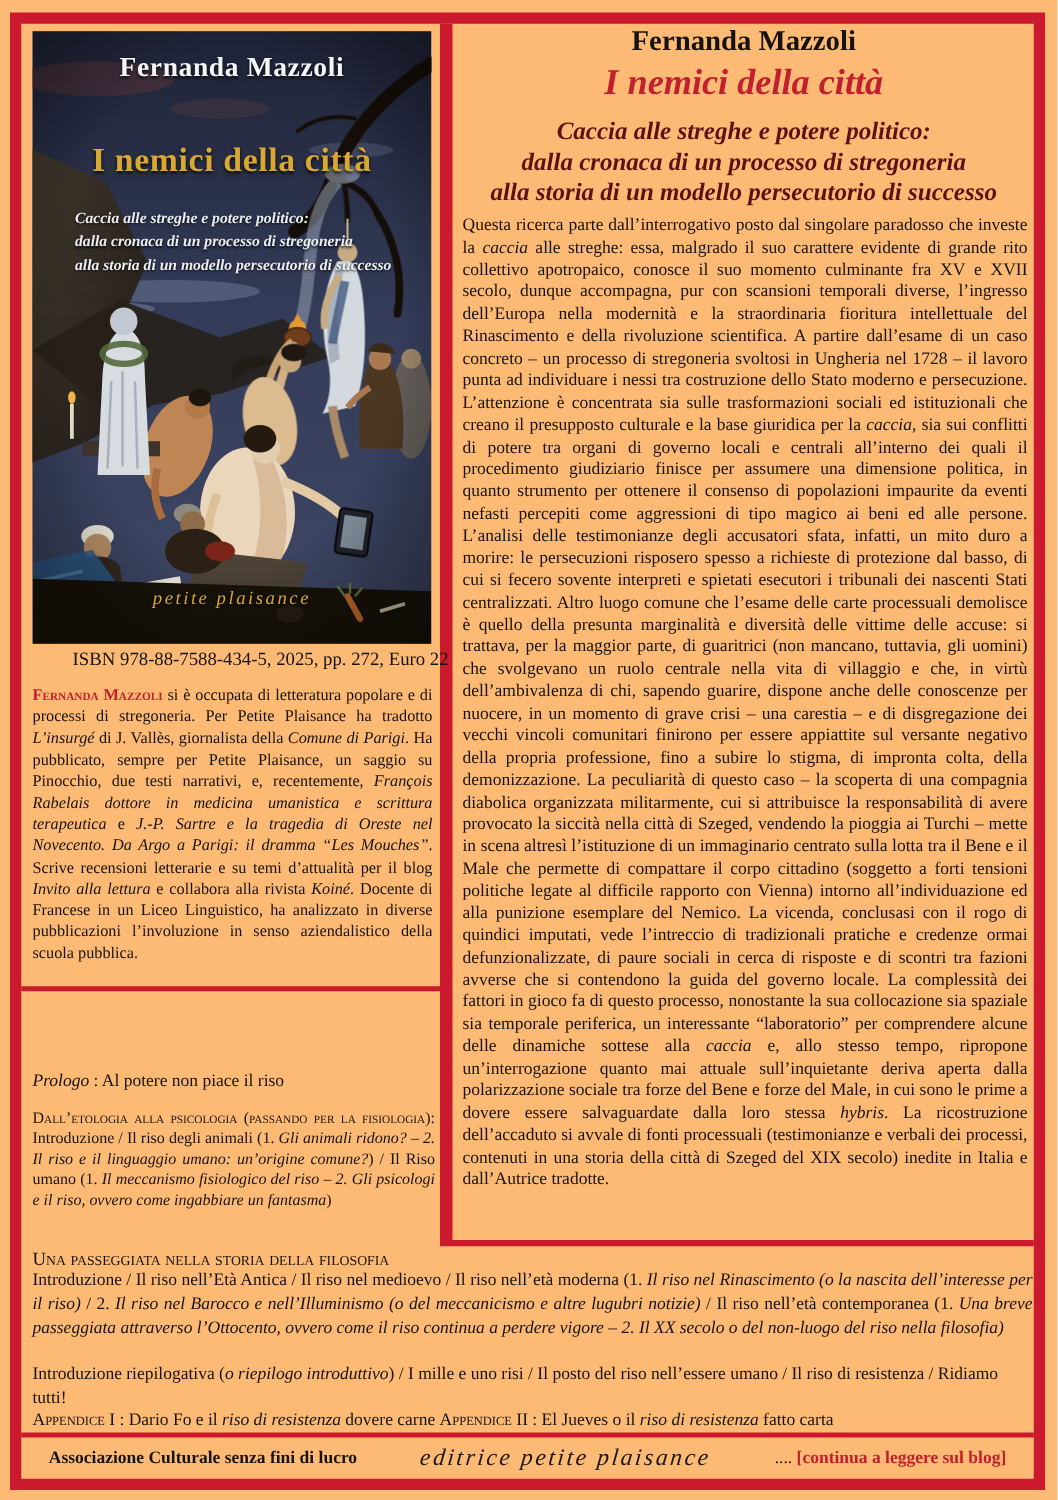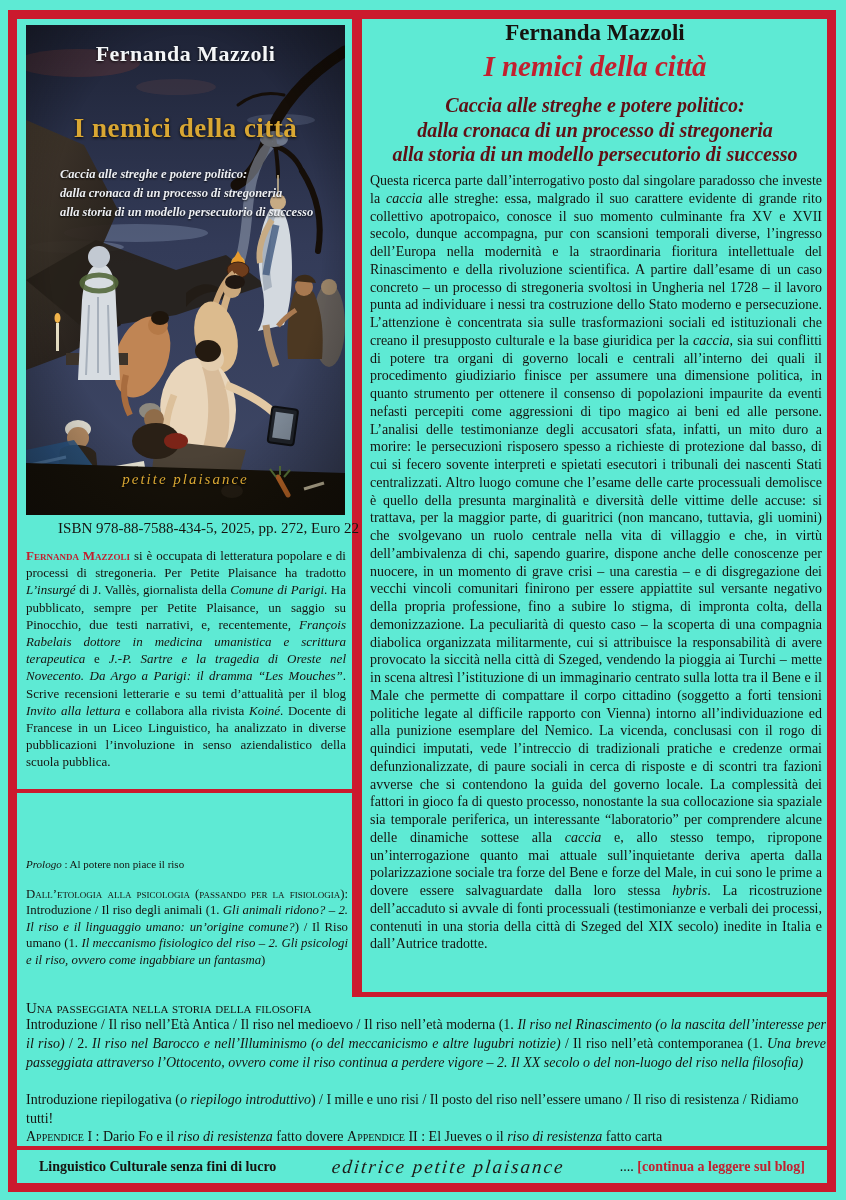--- a/index.html
+++ b/index.html
@@ -3,21 +3,21 @@
 <meta charset="utf-8">
 <style>
   :root{
     --red:#cb1a2e;
     --title-red:#c2202f;
     --maroon:#5f1015;
     --ink:#16130f;
     --gold:#d9a733;
   }
   html,body{margin:0;padding:0;background:#ffffff;}
-  .page{position:relative;width:846px;height:1200px;background:#5eead4;overflow:hidden;
+  .page{position:relative;width:846px;height:1200px;background:#fdba74;overflow:hidden;
         font-family:"Liberation Serif",serif;color:var(--ink);}
   .frame{position:absolute;left:8px;top:10px;width:828px;height:1182px;
          border:9px solid var(--red);box-sizing:border-box;}
   .divider{position:absolute;left:352px;top:19px;width:10px;height:973px;background:var(--red);}
   .rule{position:absolute;background:var(--red);}
   .rule-right{left:352px;top:992px;width:475px;height:5px;}
   .rule-left{left:17px;top:789px;width:335px;height:4px;}
   .rule-footer{left:17px;top:1146px;width:810px;height:4px;}
 
   
@@ -36,21 +36,21 @@
     color:var(--gold);font-style:italic;font-size:15px;letter-spacing:2px;
     text-shadow:0 1px 2px rgba(0,0,0,.9);}
 
   
   .isbn{position:absolute;left:17px;top:520px;width:383px;text-align:center;font-size:15px;}
   .bio{position:absolute;left:26px;top:547px;width:320px;margin:0;
        font-size:13px;line-height:17.2px;text-align:justify;overflow:hidden;height:240px;}
   .smallcaps{font-variant:small-caps;}
   .sommario-title{position:absolute;left:17px;top:831px;width:335px;text-align:center;
        color:var(--title-red);font-weight:bold;font-size:16px;letter-spacing:.5px;}
-  .prologo{position:absolute;left:26px;top:858px;width:320px;margin:0;font-size:11px;}
+  .prologo{position:absolute;left:26px;top:858px;width:320px;margin:0;font-size:14px;}
   .etologia{position:absolute;left:26px;top:886px;width:322px;margin:0;
        font-size:12.8px;line-height:16.4px;text-align:justify;}
 
   
   .sect-head{position:absolute;left:26px;font-size:15px;}
   .pos-passeggiata{top:1000px;width:500px;}
   .pos-resistenza{top:1073px;width:700px;}
   .wide{position:absolute;left:26px;width:800px;margin:0;font-size:14px;line-height:18.8px;text-align:justify;}
   .pos-pass-body{top:1016px;}
   .pos-riepilogo{top:1091px;text-align:left;}
@@ -233,21 +233,21 @@
   <div class="rc-subtitle">
     <div>Caccia alle streghe e potere politico:</div>
     <div>dalla cronaca di un processo di stregoneria</div>
     <div>alla storia di un modello persecutorio di successo</div>
   </div>
   <p class="rc-body"><span>Questa ricerca parte dall’interrogativo posto dal singolare paradosso che investe la </span><span class="run-i">caccia</span><span> alle streghe: essa, malgrado il suo carattere evidente di grande rito collettivo apotropaico, conosce il suo momento culminante fra XV e XVII secolo, dunque accompagna, pur con scansioni temporali diverse, l’ingresso dell’Europa nella modernità e la straordinaria fioritura intellettuale del Rinascimento e della rivoluzione scientifica. A partire dall’esame di un caso concreto – un processo di stregoneria svoltosi in Ungheria nel 1728 – il lavoro punta ad individuare i nessi tra costruzione dello Stato moderno e persecuzione. L’attenzione è concentrata sia sulle trasformazioni sociali ed istituzionali che creano il presupposto culturale e la base giuridica per la </span><span class="run-i">caccia</span><span>, sia sui conflitti di potere tra organi di governo locali e centrali all’interno dei quali il procedimento giudiziario finisce per assumere una dimensione politica, in quanto strumento per ottenere il consenso di popolazioni impaurite da eventi nefasti percepiti come aggressioni di tipo magico ai beni ed alle persone. L’analisi delle testimonianze degli accusatori sfata, infatti, un mito duro a morire: le persecuzioni risposero spesso a richieste di protezione dal basso, di cui si fecero sovente interpreti e spietati esecutori i tribunali dei nascenti Stati centralizzati. Altro luogo comune che l’esame delle carte processuali demolisce è quello della presunta marginalità e diversità delle vittime delle accuse: si trattava, per la maggior parte, di guaritrici (non mancano, tuttavia, gli uomini) che svolgevano un ruolo centrale nella vita di villaggio e che, in virtù dell’ambivalenza di chi, sapendo guarire, dispone anche delle conoscenze per nuocere, in un momento di grave crisi – una carestia – e di disgregazione dei vecchi vincoli comunitari finirono per essere appiattite sul versante negativo della propria professione, fino a subire lo stigma, di impronta colta, della demonizzazione. La peculiarità di questo caso – la scoperta di una compagnia diabolica organizzata militarmente, cui si attribuisce la responsabilità di avere provocato la siccità nella città di Szeged, vendendo la pioggia ai Turchi – mette in scena altresì l’istituzione di un immaginario centrato sulla lotta tra il Bene e il Male che permette di compattare il corpo cittadino (soggetto a forti tensioni politiche legate al difficile rapporto con Vienna) intorno all’individuazione ed alla punizione esemplare del Nemico. La vicenda, conclusasi con il rogo di quindici imputati, vede l’intreccio di tradizionali pratiche e credenze ormai defunzionalizzate, di paure sociali in cerca di risposte e di scontri tra fazioni avverse che si contendono la guida del governo locale. La complessità dei fattori in gioco fa di questo processo, nonostante la sua collocazione sia spaziale sia temporale periferica, un interessante “laboratorio” per comprendere alcune delle dinamiche sottese alla </span><span class="run-i">caccia</span><span> e, allo stesso tempo, ripropone un’interrogazione quanto mai attuale sull’inquietante deriva aperta dalla polarizzazione sociale tra forze del Bene e forze del Male, in cui sono le prime a dovere essere salvaguardate dalla loro stessa </span><span class="run-i">hybris</span><span>. La ricostruzione dell’accaduto si avvale di fonti processuali (testimonianze e verbali dei processi, contenuti in una storia della città di Szeged del XIX secolo) inedite in Italia e dall’Autrice tradotte.</span></p>
 
   <div class="sect-head smallcaps pos-passeggiata">Una passeggiata nella storia della filosofia</div>
   <p class="wide pos-pass-body"><span>Introduzione / Il riso nell’Età Antica / Il riso nel medioevo / Il riso nell’età moderna (1. </span><span class="run-i">Il riso nel Rinascimento (o la nascita dell’interesse per il riso)</span><span> / 2. </span><span class="run-i">Il riso nel Barocco e nell’Illuminismo (o del meccanicismo e altre lugubri notizie)</span><span> / Il riso nell’età contemporanea (1. </span><span class="run-i">Una breve passeggiata attraverso l’Ottocento, ovvero come il riso continua a perdere vigore – 2. Il XX secolo o del non-luogo del riso nella filosofia)</span></p>
   <p class="wide pos-riepilogo"><span>Introduzione riepilogativa (</span><span class="run-i">o riepilogo introduttivo</span><span>) / I mille e uno risi / Il posto del riso nell’essere umano / Il riso di resistenza / Ridiamo tutti!</span></p>
-  <p class="wide pos-appendici"><span class="run-sc">Appendice I</span><span> : Dario Fo e il </span><span class="run-i">riso di resistenza</span><span> fatto dovere </span><span class="run-sc">Appendice II</span><span> : El Jueves o il </span><span class="run-i">riso di resistenza</span><span> fatto carta</span></p>
+  <p class="wide pos-appendici"><span class="run-sc">Appendice I</span><span> : Dario Fo e il </span><span class="run-i">riso di resistenza</span><span> dovere carne </span><span class="run-sc">Appendice II</span><span> : El Jueves o il </span><span class="run-i">riso di resistenza</span><span> fatto carta</span></p>
 
   <div class="footer">
-    <div class="footer-association">Linguistico Culturale senza fini di lucro</div>
+    <div class="footer-association">Associazione Culturale senza fini di lucro</div>
     <div class="footer-publisher">editrice petite plaisance</div>
     <div class="footer-blog"><span>.... </span><span class="run-red run-b">[continua a leggere sul blog]</span></div>
   </div>
 
 </div>
 
 </body></html>

